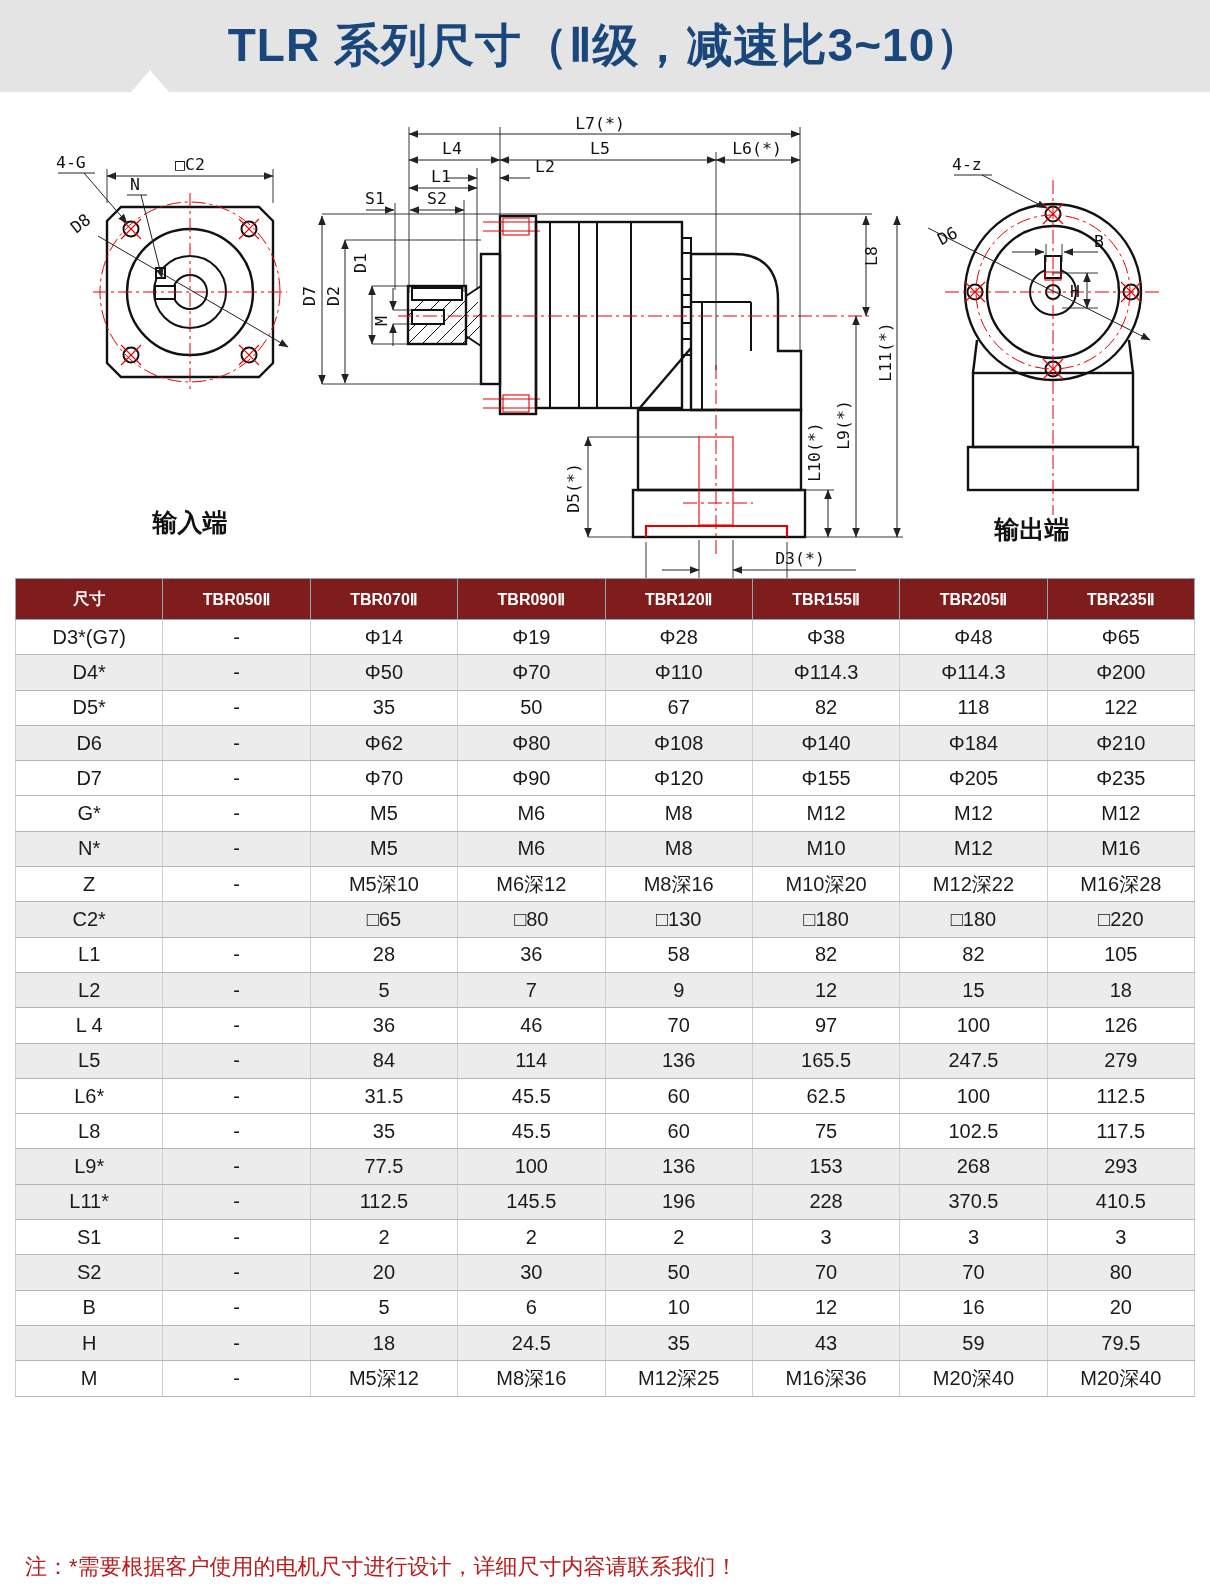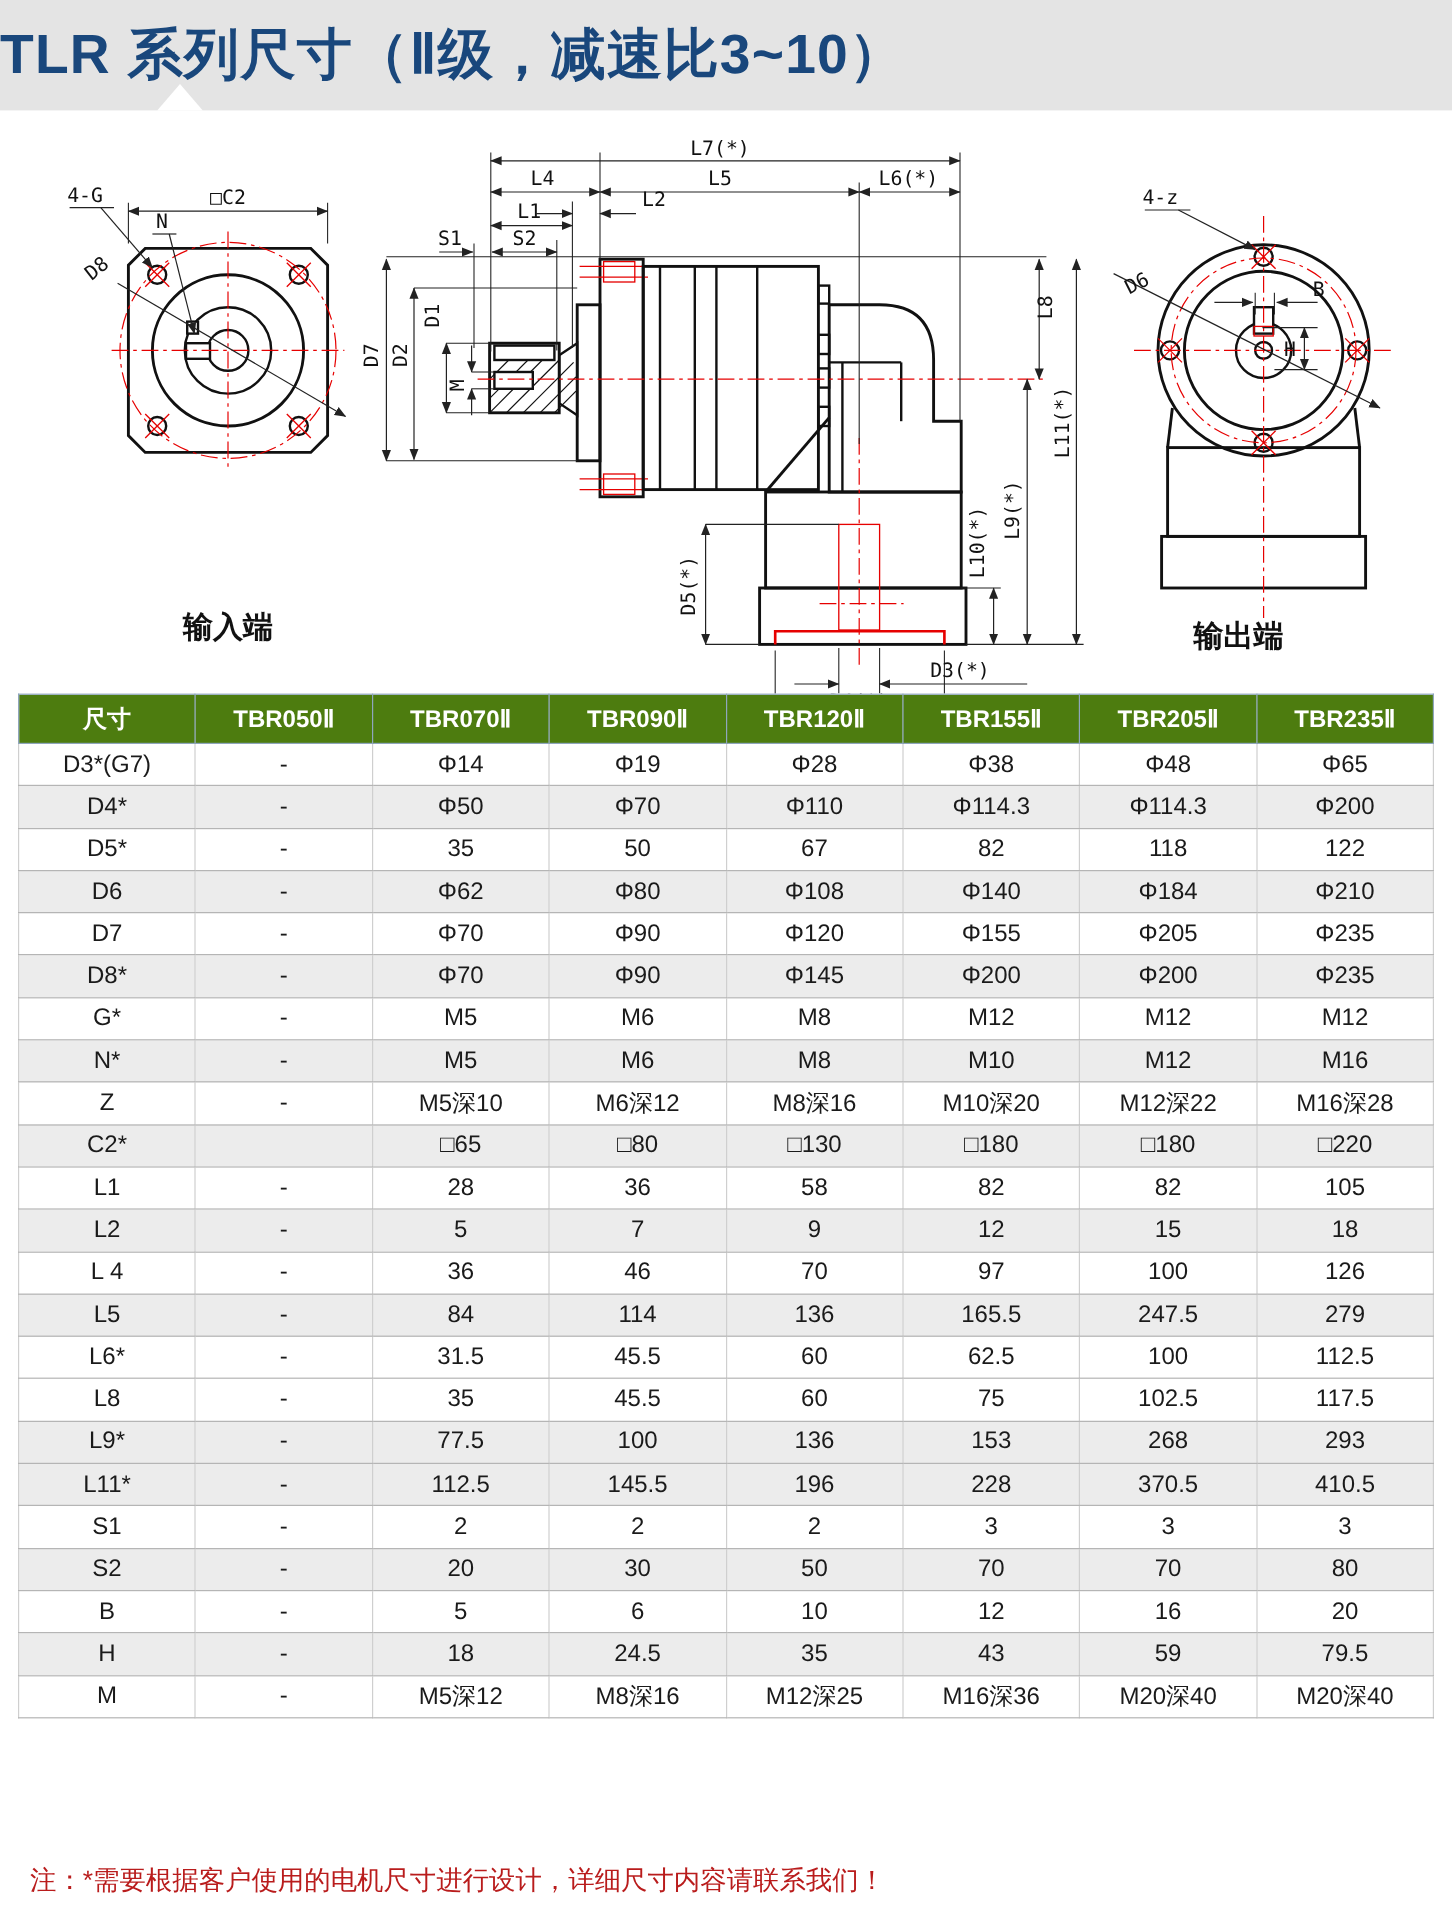--- a/index.html
+++ b/index.html
@@ -4,36 +4,36 @@
 <style>
   html,body{margin:0;padding:0;}
   body{
     width:1210px;height:1594px;position:relative;background:#ffffff;
     font-family:"Liberation Sans",sans-serif;overflow:hidden;
   }
   .band{position:absolute;top:0;left:0;width:1210px;height:92px;background:#e4e4e4;}
   .band .tri{position:absolute;left:131px;bottom:0;width:0;height:0;
     border-left:19px solid transparent;border-right:19px solid transparent;border-bottom:22px solid #ffffff;}
   .title{position:absolute;top:0;left:0;width:1210px;height:92px;line-height:90px;
-    text-align:left;font-size:46px;font-weight:800;color:#19477c;letter-spacing:1px;}
+    text-align:center;font-size:46px;font-weight:800;color:#19477c;letter-spacing:1px;}
   svg{position:absolute;top:0;left:0;}
   .o{fill:none;stroke:#111;stroke-width:2.4;}
   .o2{fill:none;stroke:#111;stroke-width:2;}
   .ow{fill:#fff;stroke:#111;stroke-width:2;}
   .t{fill:none;stroke:#222;stroke-width:0.9;}
   .dim{fill:none;stroke:#222;stroke-width:1;}
   .r{fill:none;stroke:#e60000;stroke-width:1.1;}
   .rb{fill:none;stroke:#e60000;stroke-width:2.2;}
   .rd{fill:none;stroke:#e60000;stroke-width:1;stroke-dasharray:14 4 3 4;}
   .lbl{font-family:"DejaVu Sans Mono","Liberation Mono",monospace;font-size:16.5px;fill:#111;}
   .cap{font-family:"Liberation Sans",sans-serif;font-size:25px;font-weight:700;fill:#111;}
   .hatch{stroke:#111;stroke-width:1;}
   table.spec{position:absolute;left:15px;top:578px;width:1180px;border-collapse:collapse;table-layout:fixed;
     font-size:20px;color:#1a1a1a;border:1px solid #9e9e9e;}
-  table.spec th{background:#4d7c0f;color:#ffffff;font-weight:700;height:38px;border:1px solid #8fa6bd;font-size:20px;}
+  table.spec th{background:#7f1d1d;color:#ffffff;font-weight:700;height:38px;border:1px solid #8fa6bd;font-size:16px;}
   table.spec td{height:34.3px;text-align:center;border-left:1px solid #cfcfcf;border-right:1px solid #cfcfcf;
     border-top:1px solid #b5b5b5;border-bottom:1px solid #b5b5b5;padding:0;}
   table.spec tr.alt td{background:#ececec;}
   .note{position:absolute;left:25px;top:1552px;font-size:22px;color:#b91c1c;}
 </style>
 </head>
 <body>
 
 <div class="band">
   <div class="tri"></div>
@@ -323,30 +323,20 @@
       <tr>
         <td>D7</td>
         <td>-</td>
         <td>Φ70</td>
         <td>Φ90</td>
         <td>Φ120</td>
         <td>Φ155</td>
         <td>Φ205</td>
         <td>Φ235</td>
       </tr>
-      <tr class="alt">
-        <td>D8*</td>
-        <td>-</td>
-        <td>Φ70</td>
-        <td>Φ90</td>
-        <td>Φ145</td>
-        <td>Φ200</td>
-        <td>Φ200</td>
-        <td>Φ235</td>
-      </tr>
       <tr>
         <td>G*</td>
         <td>-</td>
         <td>M5</td>
         <td>M6</td>
         <td>M8</td>
         <td>M12</td>
         <td>M12</td>
         <td>M12</td>
       </tr>

